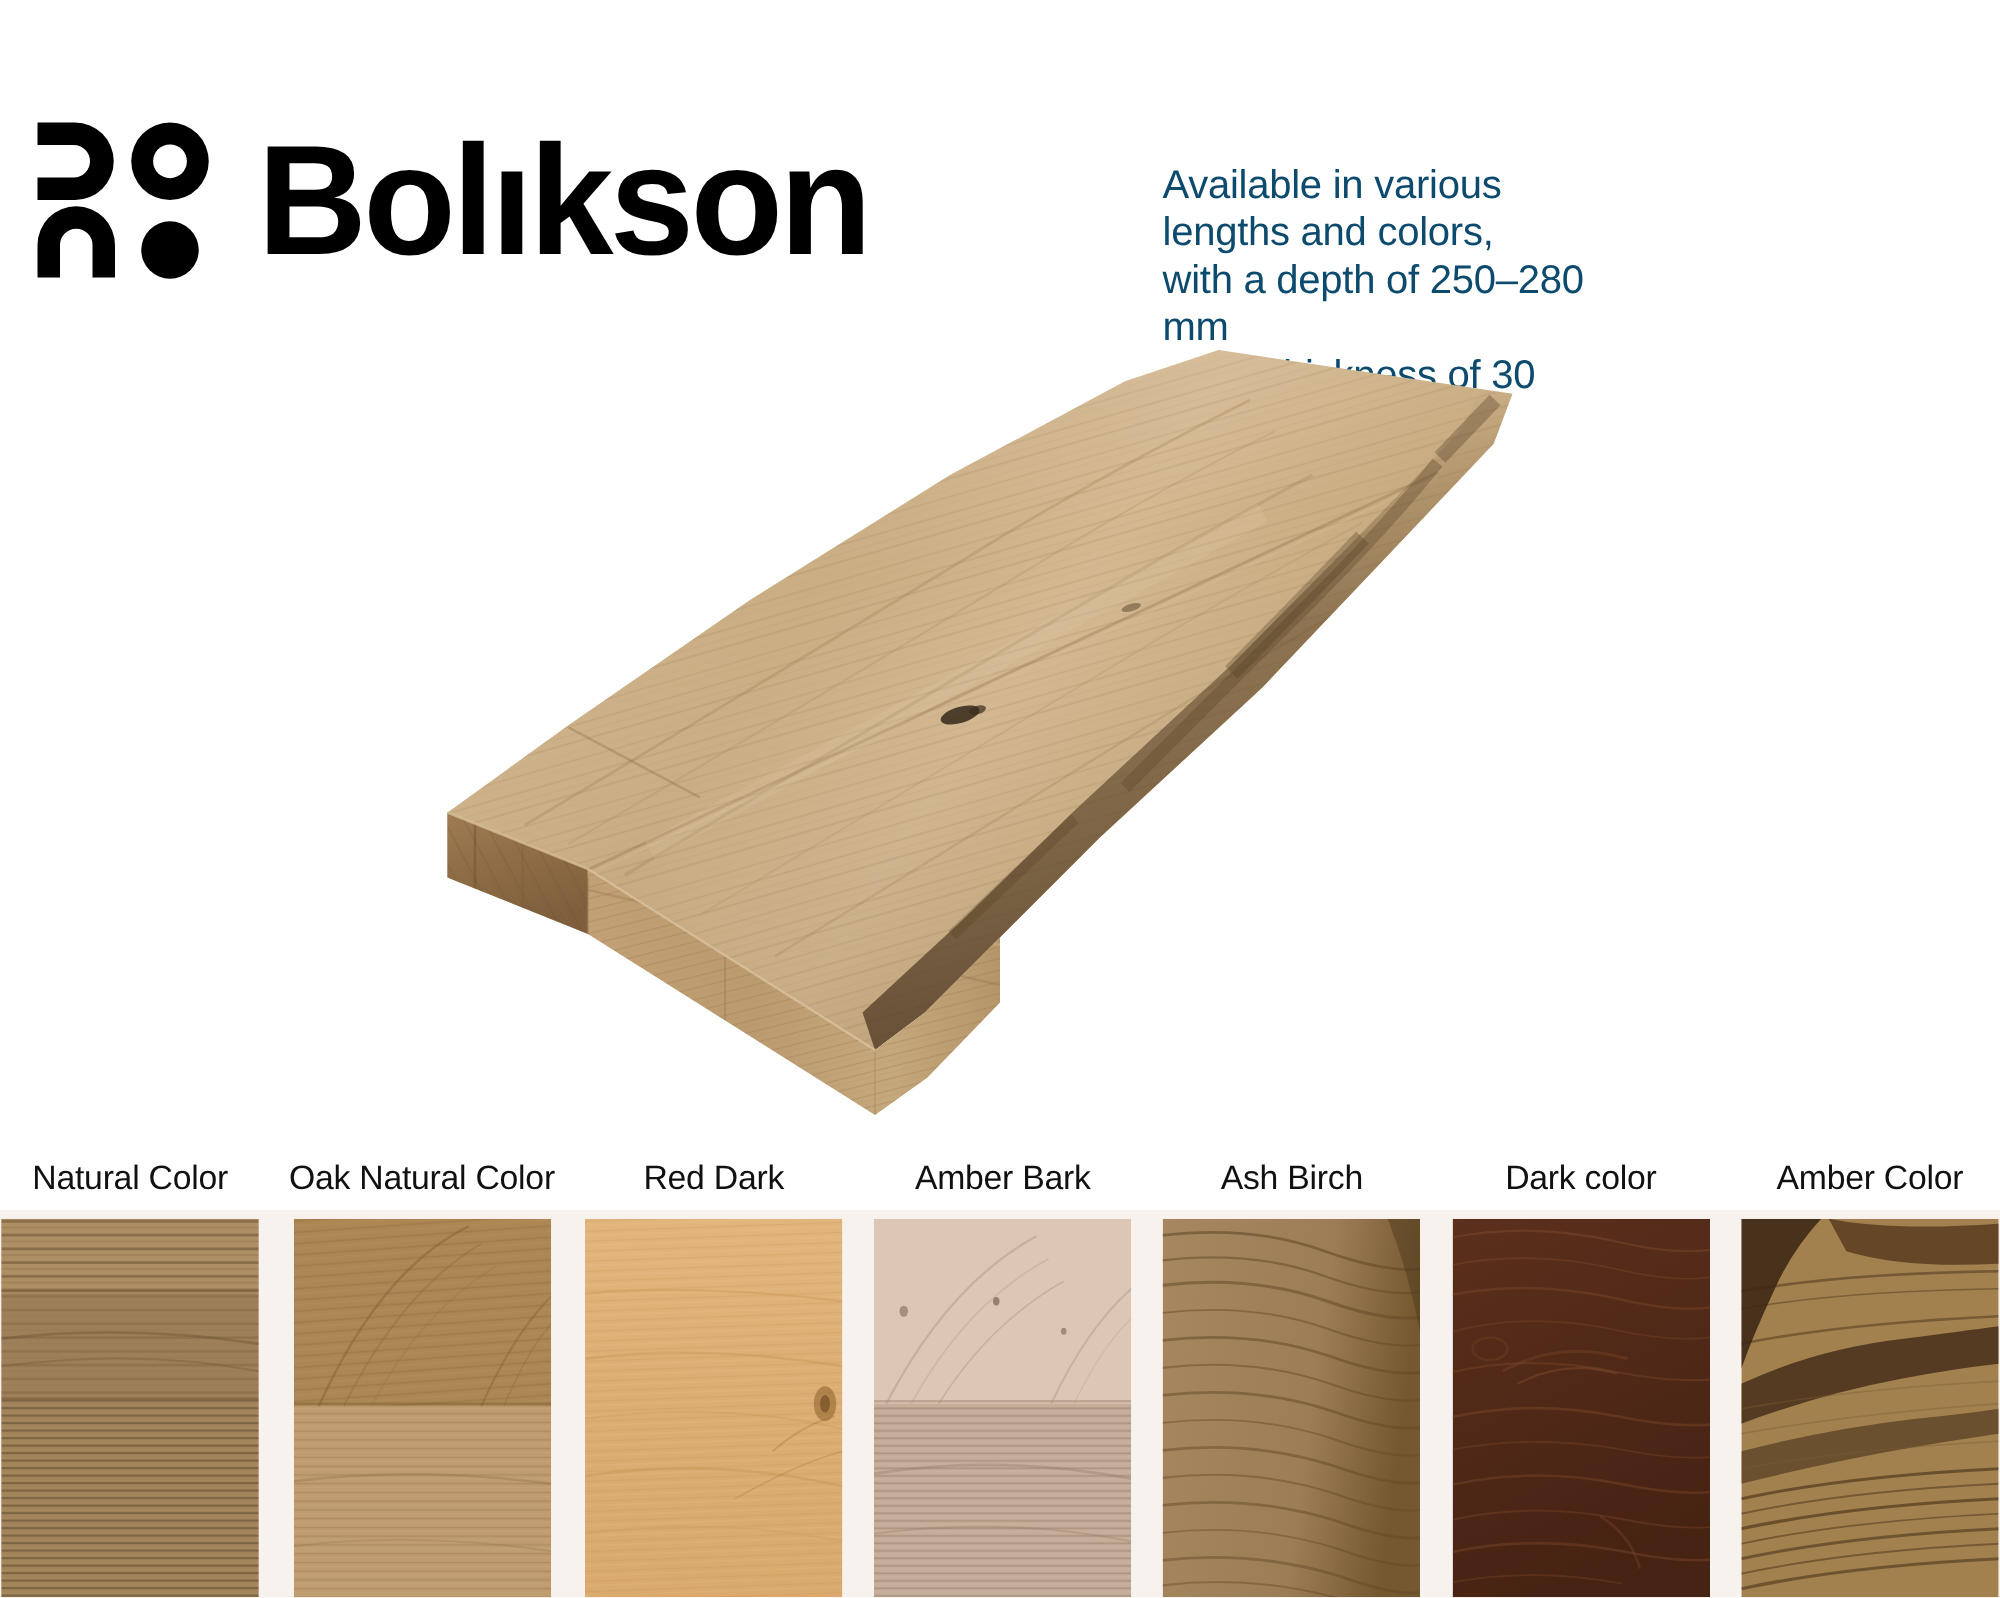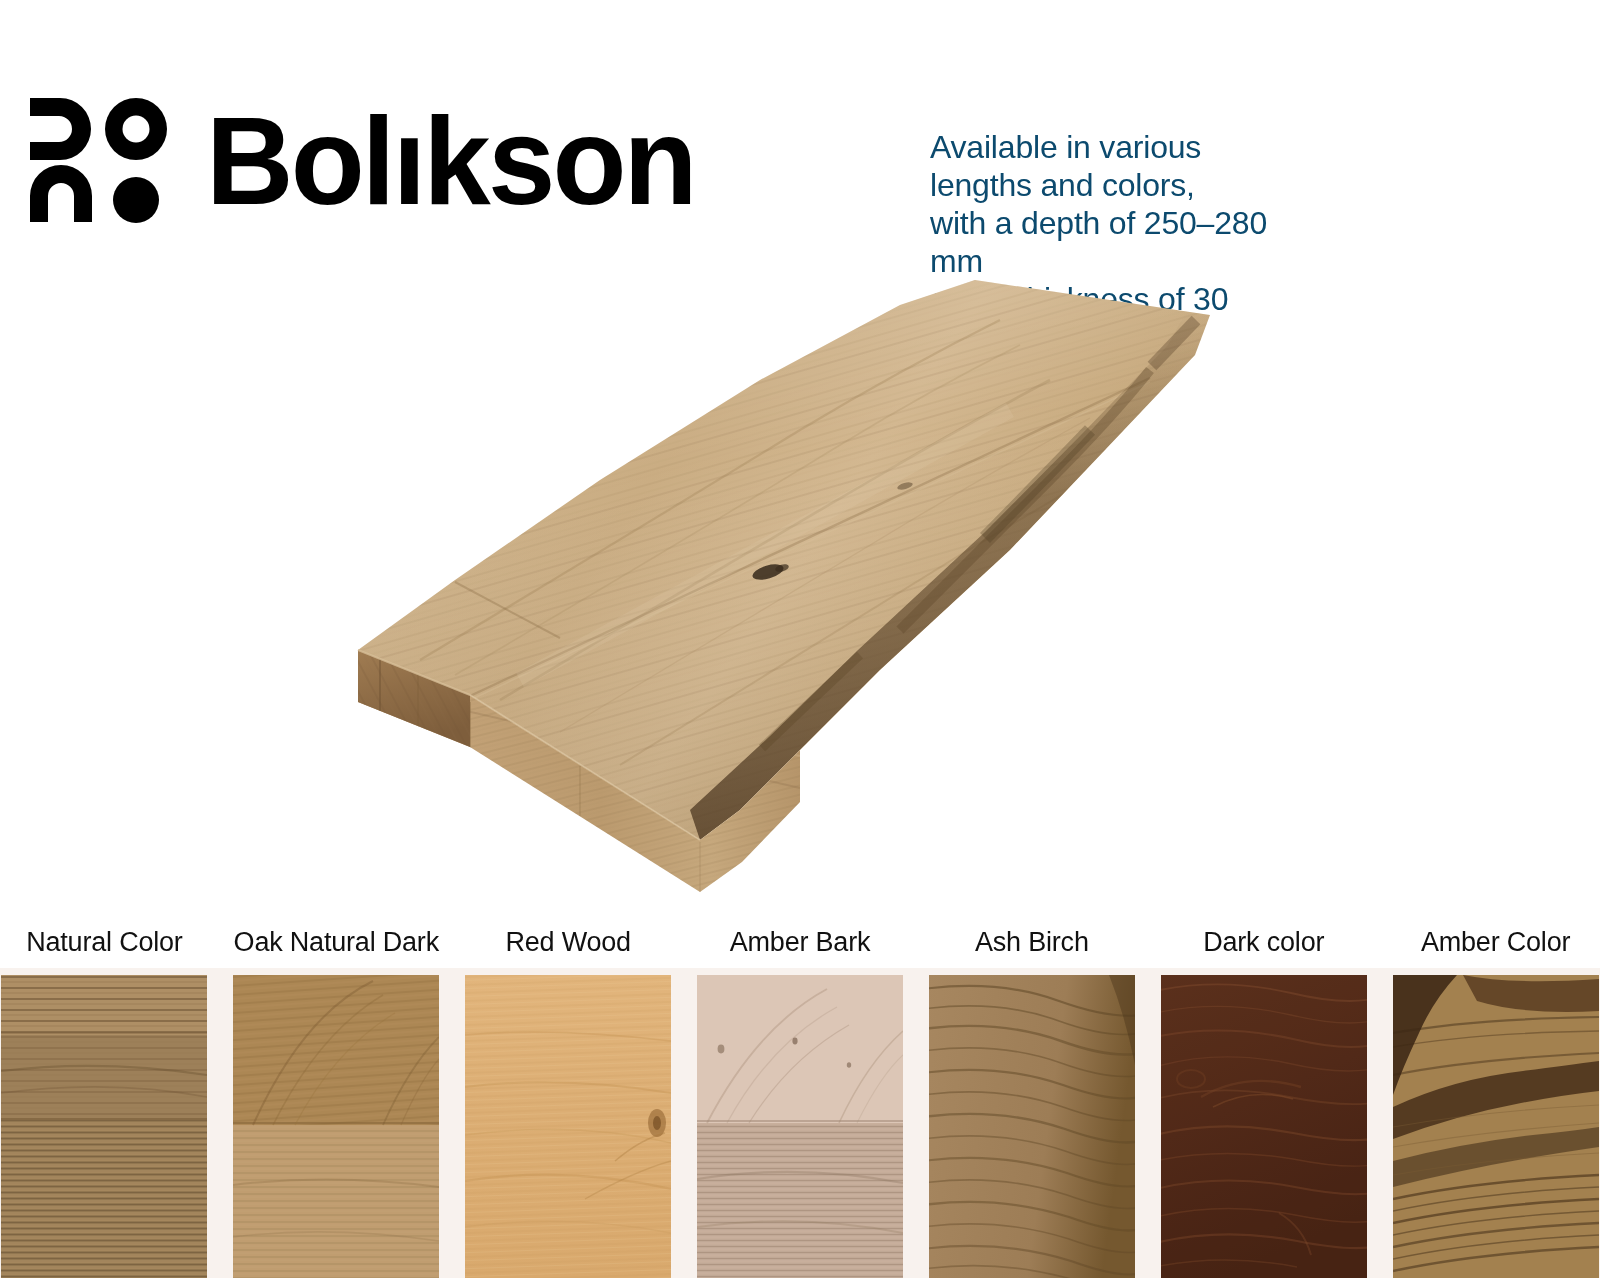--- a/index.html
+++ b/index.html
@@ -262,21 +262,21 @@
         <path d="M0 58 H206" stroke="#7a5e3a" stroke-width="1.6" opacity="0.5"></path>
         <path d="M0 144 H206" stroke="#7a5e3a" stroke-width="2" opacity="0.55"></path>
         <path d="M0 96 Q100 84 206 100" stroke="#6b5233" stroke-width="2.2" fill="none" opacity="0.4"></path>
         <path d="M0 118 Q110 104 206 122" stroke="#755a38" stroke-width="1.6" fill="none" opacity="0.35"></path>
         <rect width="206" height="303" fill="#000" opacity="0.03"></rect>
       </svg>
     </div>
   </div>
 
   <div class="swatch-cell">
-    <div class="swatch-label">Oak Natural Dark</div>
+    <div class="swatch-label">Oak Natural Color</div>
     <div class="swatch-tile">
       <svg width="206" height="303" viewBox="0 0 206 303">
         <defs>
           <pattern id="p2a" width="206" height="9" patternUnits="userSpaceOnUse" patternTransform="rotate(-4)">
             <path d="M-20 2 H226" stroke="#8a6737" stroke-width="1.3" opacity="0.34"></path>
             <path d="M-20 6 H226" stroke="#c19b68" stroke-width="0.8" opacity="0.30"></path>
           </pattern>
           <pattern id="p2b" width="206" height="7" patternUnits="userSpaceOnUse">
             <path d="M0 2 H206" stroke="#8a6c42" stroke-width="1.2" opacity="0.35"></path>
             <path d="M0 5 H206" stroke="#d0ae80" stroke-width="0.8" opacity="0.30"></path>
@@ -295,21 +295,21 @@
         <path d="M150 150 Q176 92 206 62" stroke="#7a5b30" stroke-width="1.8" fill="none" opacity="0.33"></path>
         <path d="M168 150 Q188 104 206 84" stroke="#8a6839" stroke-width="1.2" fill="none" opacity="0.30"></path>
         <path d="M0 210 Q100 198 206 212" stroke="#8a6a3e" stroke-width="2" fill="none" opacity="0.30"></path>
         <path d="M0 262 Q96 250 206 266" stroke="#94734a" stroke-width="1.6" fill="none" opacity="0.28"></path>
         <rect width="206" height="303" fill="#000" opacity="0.02"></rect>
       </svg>
     </div>
   </div>
 
   <div class="swatch-cell">
-    <div class="swatch-label">Red Wood</div>
+    <div class="swatch-label">Red Dark</div>
     <div class="swatch-tile">
       <svg width="206" height="303" viewBox="0 0 206 303">
         <defs>
           <pattern id="p3" width="206" height="8" patternUnits="userSpaceOnUse" patternTransform="rotate(-2)">
             <path d="M-20 2 H226" stroke="#c0914f" stroke-width="1" opacity="0.26"></path>
             <path d="M-20 5.5 H226" stroke="#edcb9a" stroke-width="0.7" opacity="0.28"></path>
           </pattern>
           <linearGradient id="g3" x1="0" y1="0" x2="0" y2="1">
             <stop offset="0" stop-color="#e2b57c"></stop>
             <stop offset="0.45" stop-color="#dcae74"></stop>

